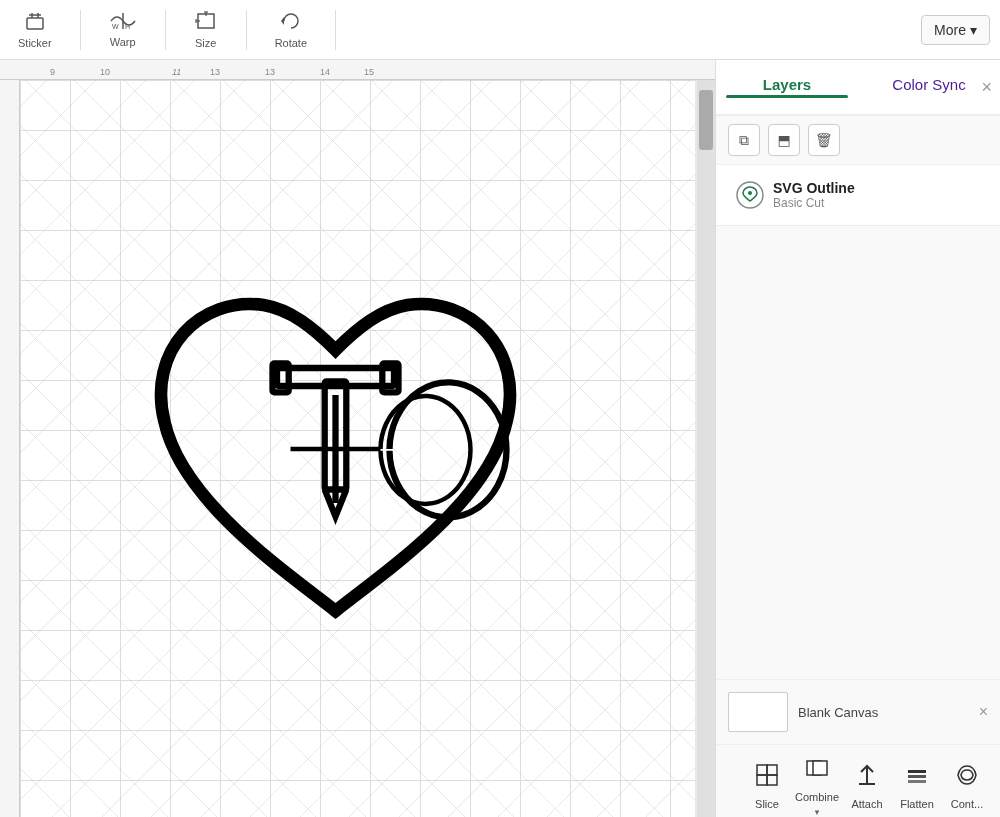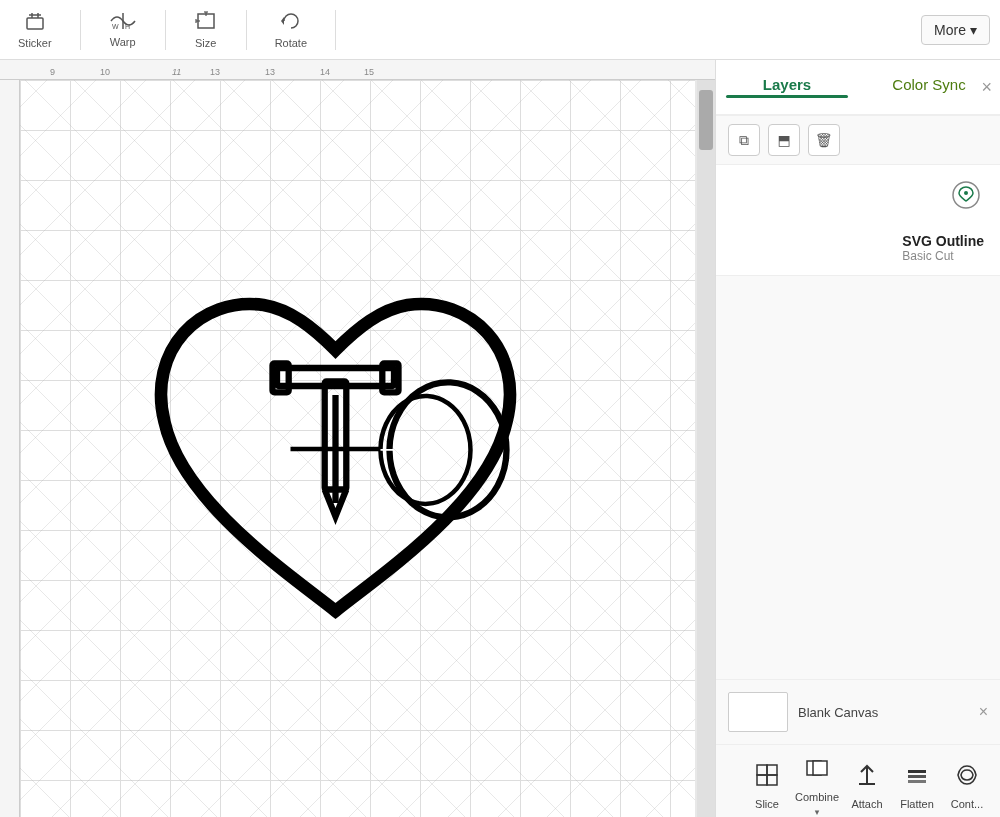--- a/index.html
+++ b/index.html
@@ -158,21 +158,21 @@
       background: #fff;
       border-bottom: 2px solid #eee;
       position: relative;
     }
     .panel-tab {
       flex: 1;
       text-align: center;
       padding: 16px 10px;
       font-size: 15px;
       cursor: pointer;
-      color: #4d7c0f;
+      color: #4c1d95;
     }
     .panel-tab.active {
       color: #1a7a4a;
       font-weight: bold;
     }
     .panel-tab.active::after {
       content: '';
       display: block;
       height: 3px;
       background: #1a7a4a;
@@ -208,27 +208,26 @@
       border-radius: 4px;
       background: #fff;
       cursor: pointer;
       font-size: 14px;
       color: #555;
     }
 
     
     #layer-item {
       display: flex;
-      align-items: flex-end;
+      align-items: center;
       padding: 12px 16px;
-      gap: 20px;
+      gap: 5px;
       background: #fff;
       border-bottom: 1px solid #eee;
       cursor: pointer;
-      flex-direction: column;
     }
     #layer-icon {
       width: 36px;
       height: 36px;
       display: flex;
       align-items: center;
       justify-content: center;
     }
     #layer-text {
       display: flex;

